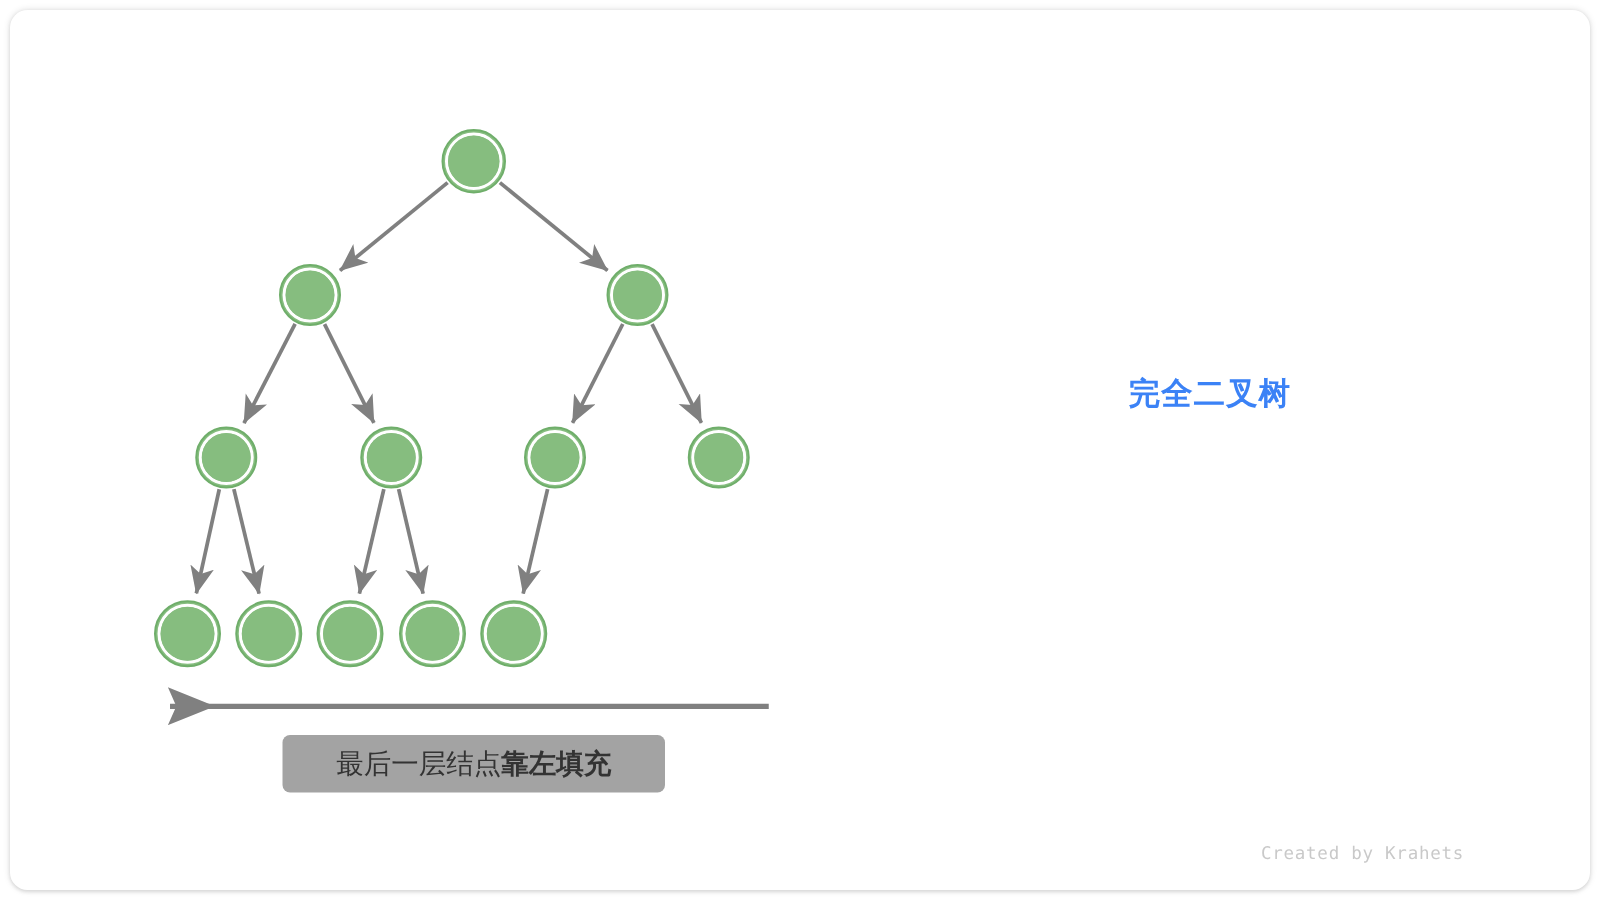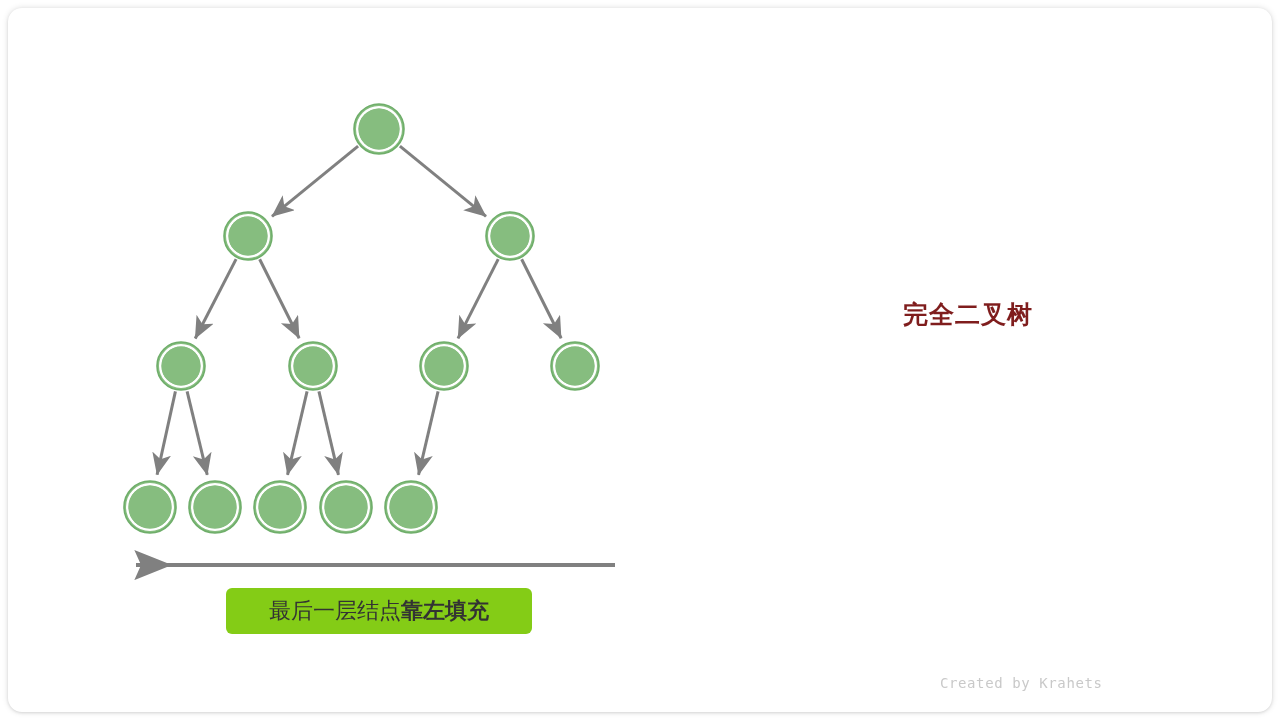--- a/index.html
+++ b/index.html
@@ -39,21 +39,21 @@
   }
   
   #title-cn {
     position: absolute;
     left: 768px;
     top: 298px;
     width: 400px;
     text-align: center;
     font-size: 25px;
     font-weight: bold;
-    color: #7f1d1d;
+    color: #3b82f6;
     letter-spacing: 1px;
     font-family: "Liberation Sans", "DejaVu Sans", sans-serif;
     white-space: nowrap;
   }
   #title-en {
     position: absolute;
     left: 768px;
     top: 344px;
     width: 400px;
     text-align: center;
@@ -62,39 +62,39 @@
     font-family: "DejaVu Sans Mono", "Liberation Mono", monospace;
     letter-spacing: 0.5px;
     white-space: nowrap;
   }
   #caption-box {
     position: absolute;
     left: 226px;
     top: 588px;
     width: 306px;
     height: 46px;
-    background: #84cc16;
+    background: #a3a3a3;
     border-radius: 6px;
     display: flex;
     align-items: center;
     justify-content: center;
   }
   #caption-text {
     font-size: 22px;
     color: #333333;
     font-family: "Liberation Sans", "DejaVu Sans", sans-serif;
     white-space: nowrap;
   }
   #caption-text .bold { font-weight: bold; }
   #credit {
     position: absolute;
     left: 940px;
     top: 675px;
     width: 300px;
-    text-align: left;
+    text-align: center;
     font-size: 14px;
     color: #c9c9c9;
     font-family: "DejaVu Sans Mono", "Liberation Mono", monospace;
     letter-spacing: 0.6px;
     white-space: nowrap;
   }
 </style>
 </head>
 <body>
 

